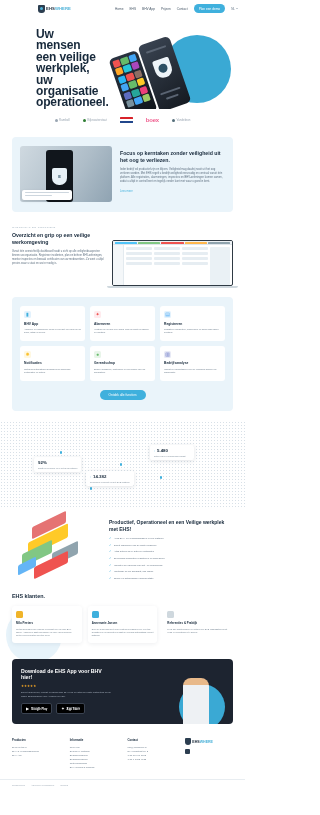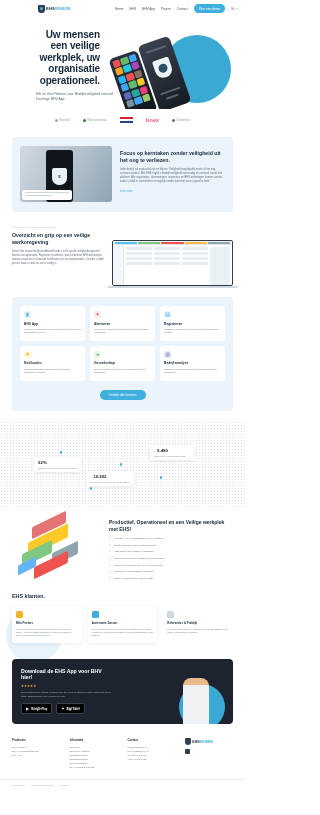--- a/index.html
+++ b/index.html
@@ -41,22 +41,22 @@
   
   .hero {
     position:relative; height:92px; background:#ffffff; overflow:hidden;
   }
   .hero-blob{
     position:absolute; right:14px; top:18px; width:68px;height:68px;
     border-radius:50%; background:#3aa9d4;
   }
   .hero-inner{ position:relative; z-index:5; padding:12px 0 0 36px; width:100px;}
   .hero h1{
-    font-size:10px; line-height:11.4px; font-weight:800;
-    color:#17293b; letter-spacing:-.15px;text-align:right;
+    font-size:12px; line-height:11.4px; font-weight:800;
+    color:#17293b; letter-spacing:-.15px;
   }
   .hero p{
     margin-top:6px; font-size:3.4px; line-height:5px; color:#5a6b7a; width:78px;
   }
   
   .phone{ position:absolute; border-radius:5px; background:#12161c; }
   .phone-a{ left:118px; top:36px; width:30px;height:64px; transform:rotate(-19deg);
     background:linear-gradient(160deg,#2a3442,#10151b); overflow:hidden;}
   .phone-a .grid{
     position:absolute; inset:3px; display:grid;

